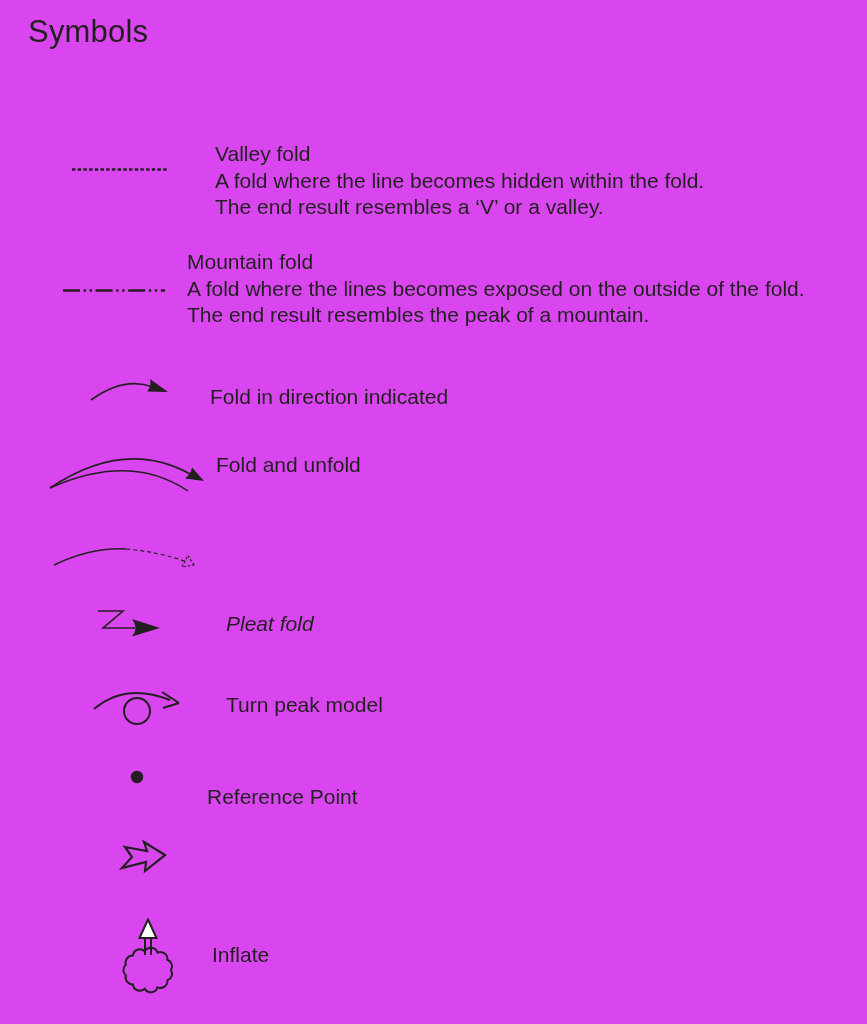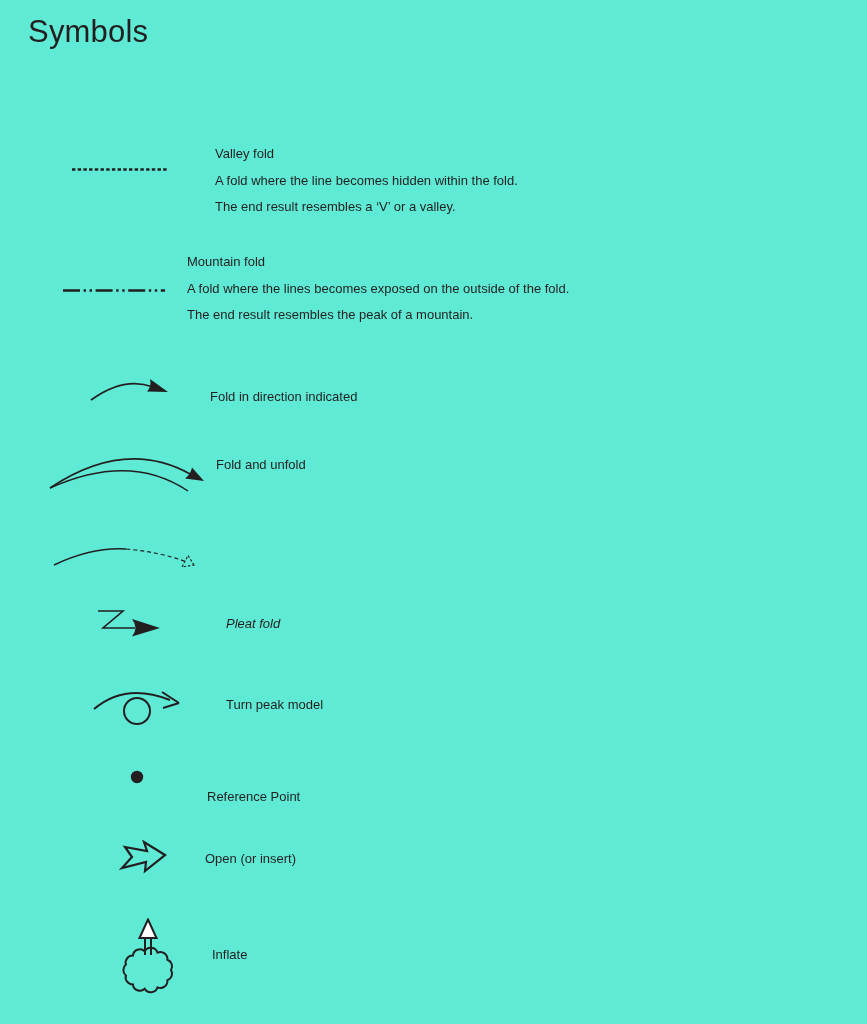--- a/index.html
+++ b/index.html
@@ -3,29 +3,29 @@
 <meta charset="utf-8">
 <style>
   html,body{margin:0;padding:0;}
   body{
     width:867px;height:1024px;
     background:#ffffff;
     font-family:"Liberation Sans", sans-serif;
     color:#231f20;
     overflow:hidden;
   }
-  .page{position:relative;width:867px;height:1024px;background:#5eead4;}
+  .page{position:relative;width:867px;height:1024px;background:#d946ef;}
   .title{
     position:absolute;left:28px;top:14px;
     font-size:31px;font-weight:500;letter-spacing:0.2px;
     color:#231f20;
   }
   .txt{
     position:absolute;
-    font-size:13px;line-height:26.5px;
+    font-size:21px;line-height:26.5px;
     color:#231f20;white-space:nowrap;
   }
   .icon{position:absolute;}
   .stroke{stroke:#231f20;fill:none;}
   .fillink{fill:#231f20;stroke:none;}
 </style>
 </head>
 <body>
 
 <div class="page">
@@ -93,23 +93,20 @@
   <svg class="icon" style="left:130px;top:770px;" width="14" height="14" viewBox="0 0 14 14">
     <circle class="fillink" cx="7" cy="7" r="6.2"></circle>
   </svg>
   <div class="txt" style="left:207px;top:784px;">
     <div>Reference Point</div>
   </div>
 
   <svg class="icon" style="left:119px;top:840px;" width="50" height="36" viewBox="0 0 50 36">
     <path class="stroke" d="M46,15 L25,2 L28,11 L6,7 L13,17 L3,28 L27,22 L26,31 Z" stroke-width="2.2" stroke-linejoin="miter"></path>
   </svg>
-  <div class="txt" style="left:205px;top:846px;">
-    <div>Open (or insert)</div>
-  </div>
 
   <svg class="icon" style="left:119px;top:918px;" width="60" height="76" viewBox="0 0 60 76">
     <path class="stroke" stroke-width="2" d="M52,52
       A7,7 0 0 1 48.4,62.3
       A7,7 0 0 1 38.5,69.3
       A7,7 0 0 1 25.7,70.8
       A7,7 0 0 1 13.9,66.4
       A7,7 0 0 1 6.9,57.4
       A7,7 0 0 1 6.9,46.6
       A7,7 0 0 1 13.9,37.6

